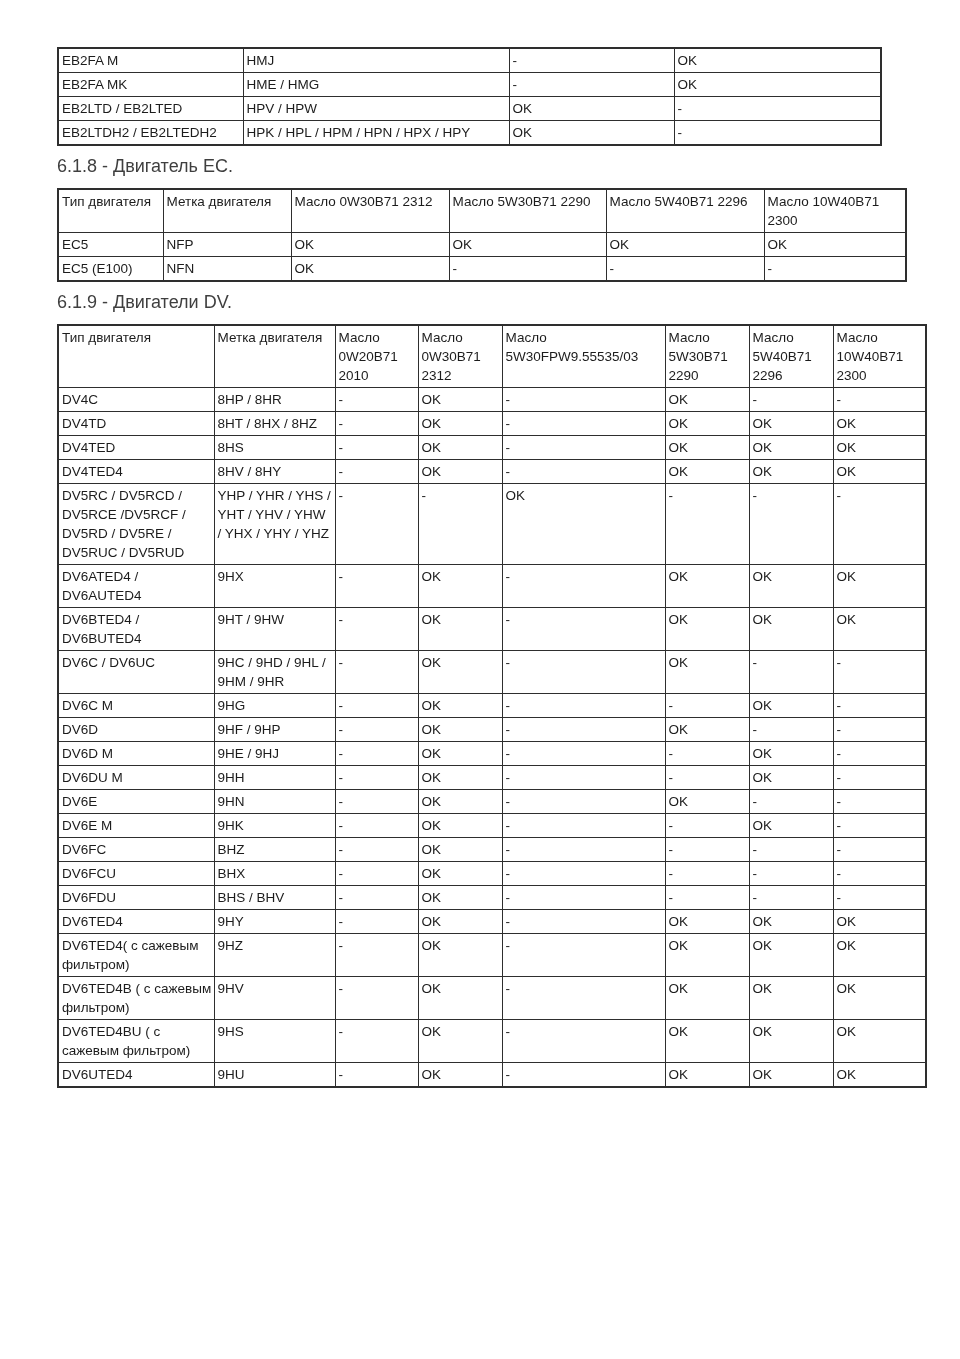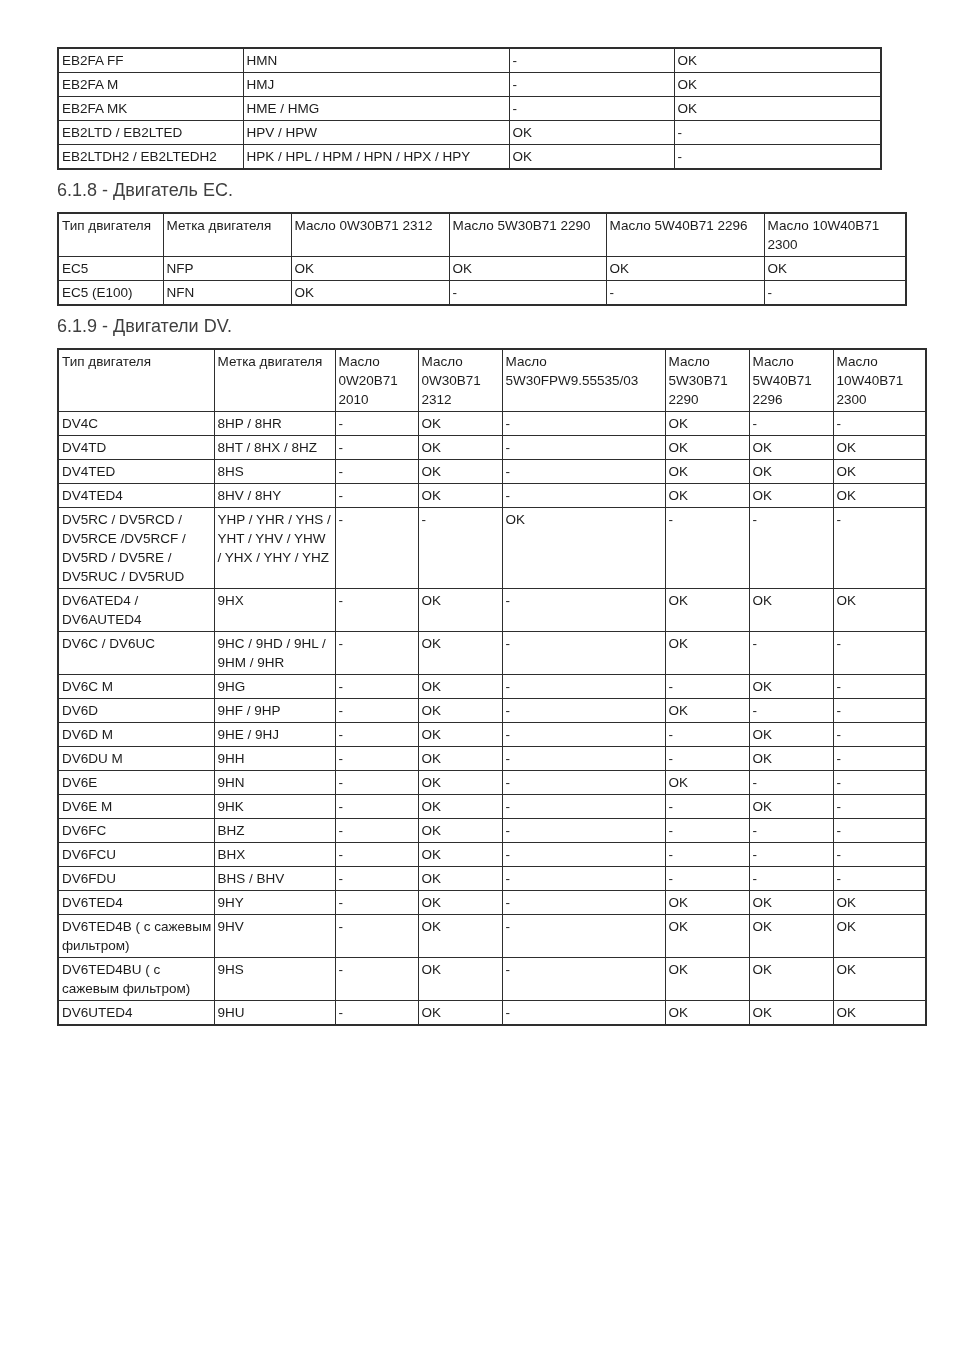--- a/index.html
+++ b/index.html
@@ -45,26 +45,20 @@
 
   <table class="doc-table" style="width: 823px;">
       <colgroup>
         <col style="width: 185px;">
         <col style="width: 266px;">
         <col style="width: 165px;">
         <col style="width: 207px;">
       </colgroup>
       <tbody>
         <tr>
-          <td>EB2FA FF</td>
-          <td>HMN</td>
-          <td>-</td>
-          <td>OK</td>
-        </tr>
-        <tr>
           <td>EB2FA M</td>
           <td>HMJ</td>
           <td>-</td>
           <td>OK</td>
         </tr>
         <tr>
           <td>EB2FA MK</td>
           <td>HME / HMG</td>
           <td>-</td>
           <td>OK</td>
@@ -205,20 +199,30 @@
           <td>DV6ATED4 / DV6AUTED4</td>
           <td>9HX</td>
           <td>-</td>
           <td>OK</td>
           <td>-</td>
           <td>OK</td>
           <td>OK</td>
           <td>OK</td>
         </tr>
         <tr>
+          <td>DV6BTED4 / DV6BUTED4</td>
+          <td>9HT / 9HW</td>
+          <td>-</td>
+          <td>OK</td>
+          <td>-</td>
+          <td>OK</td>
+          <td>OK</td>
+          <td>OK</td>
+        </tr>
+        <tr>
           <td>DV6C / DV6UC</td>
           <td>9HC / 9HD / 9HL / 9HM / 9HR</td>
           <td>-</td>
           <td>OK</td>
           <td>-</td>
           <td>OK</td>
           <td>-</td>
           <td>-</td>
         </tr>
         <tr>
@@ -315,20 +319,30 @@
           <td>DV6TED4</td>
           <td>9HY</td>
           <td>-</td>
           <td>OK</td>
           <td>-</td>
           <td>OK</td>
           <td>OK</td>
           <td>OK</td>
         </tr>
         <tr>
+          <td>DV6TED4( с сажевым фильтром)</td>
+          <td>9HZ</td>
+          <td>-</td>
+          <td>OK</td>
+          <td>-</td>
+          <td>OK</td>
+          <td>OK</td>
+          <td>OK</td>
+        </tr>
+        <tr>
           <td>DV6TED4B ( с сажевым фильтром)</td>
           <td>9HV</td>
           <td>-</td>
           <td>OK</td>
           <td>-</td>
           <td>OK</td>
           <td>OK</td>
           <td>OK</td>
         </tr>
         <tr>

